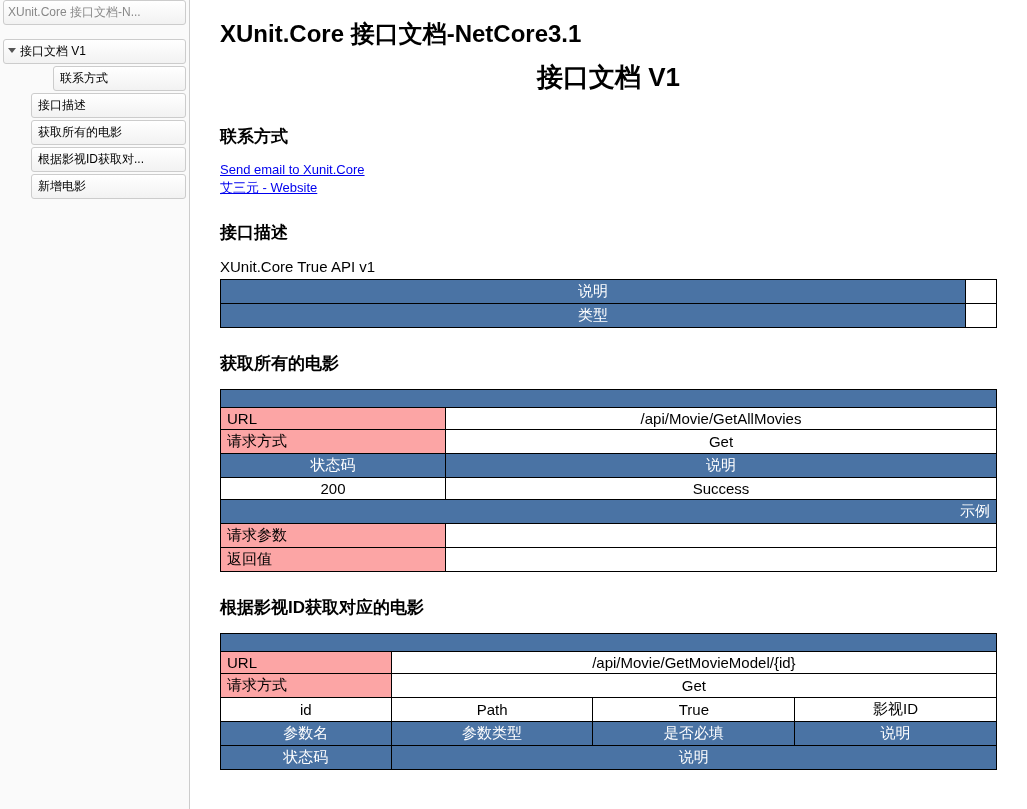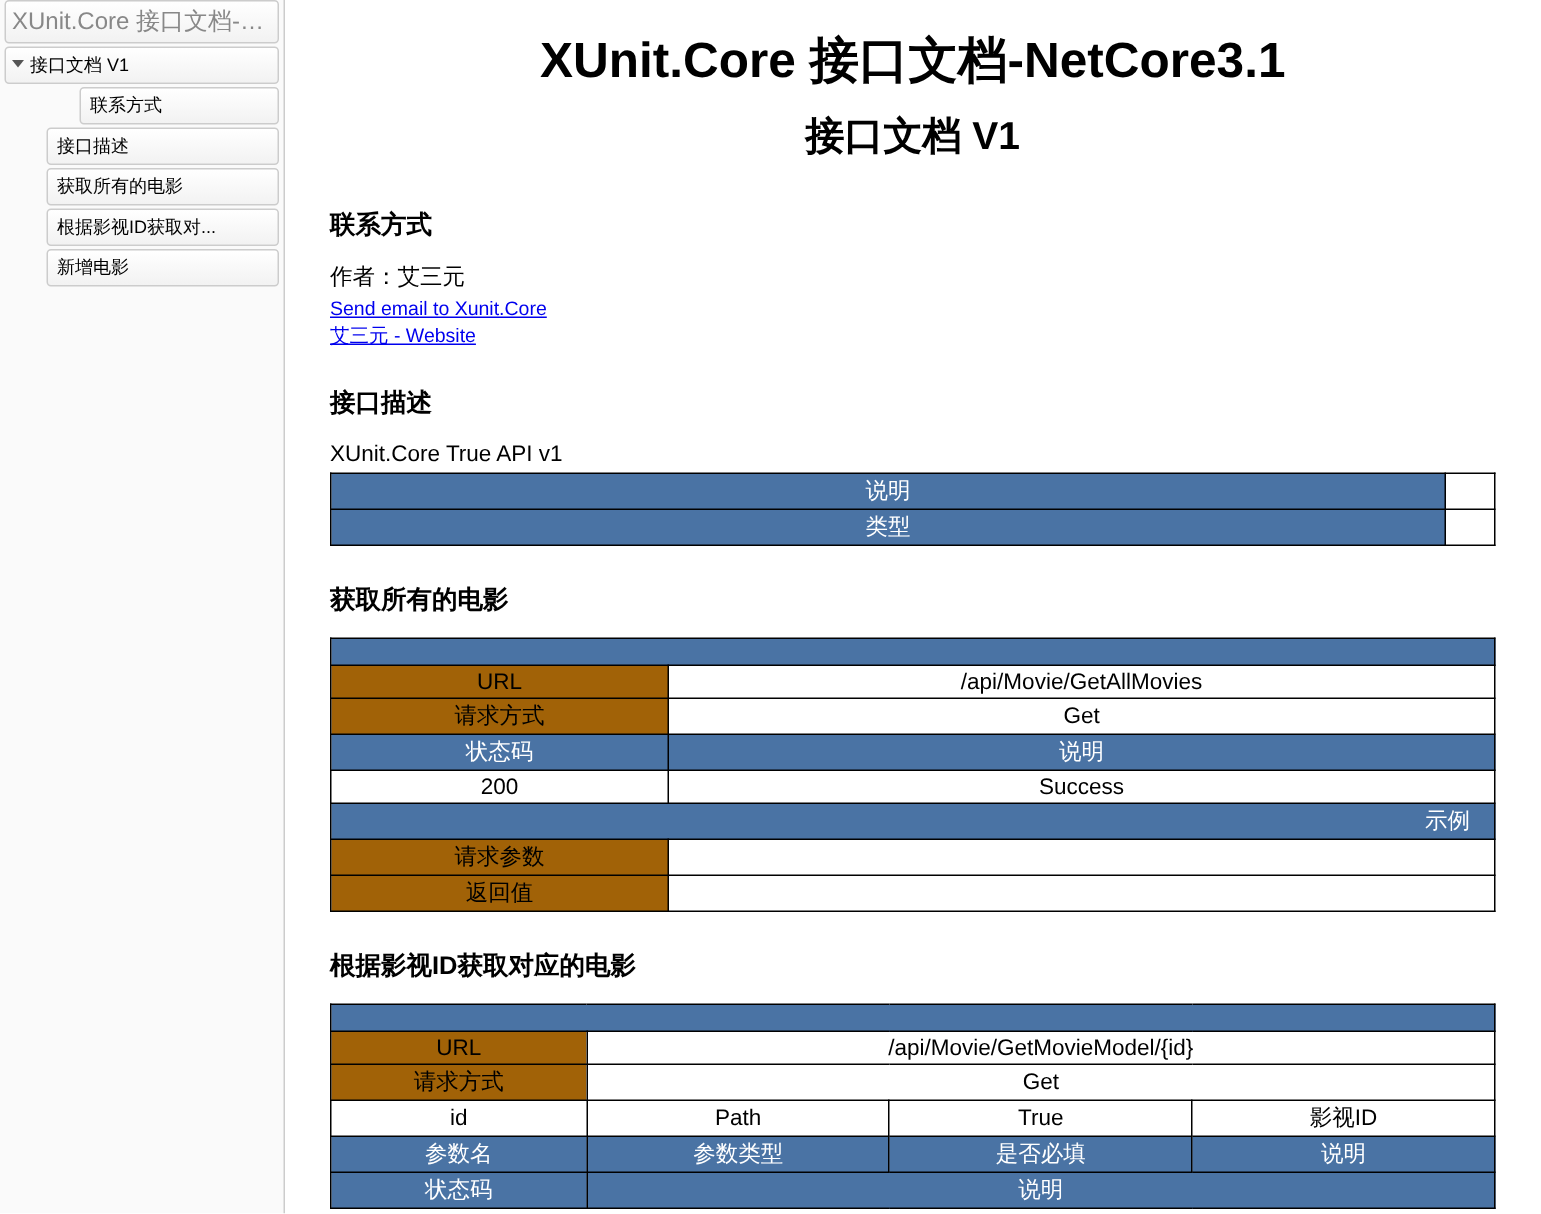--- a/index.html
+++ b/index.html
@@ -16,26 +16,26 @@
     width: 190px;
     flex-shrink: 0;
     border-right: 1px solid #ccc;
     padding: 0 3px;
     background: #fafafa;
     height: 809px;
     overflow: hidden;
   }
   .tree-root {
     color: #888;
-    font-size: 16px;
+    font-size: 12px;
     padding: 3px 4px;
     border: 1px solid #ccc;
     border-radius: 3px;
     background: linear-gradient(#fff,#f2f2f2);
-    margin-bottom: 2px;
+    margin-bottom: 14px;
     white-space: nowrap;
     overflow: hidden;
     text-overflow: ellipsis;
   }
   .tree-section {
     position: relative;
     font-size: 12px;
     padding: 3px 4px 3px 16px;
     border: 1px solid #ccc;
     border-radius: 3px;
@@ -69,22 +69,22 @@
   }
 
   
   .main {
     flex: 1;
     padding: 0 30px 30px 30px;
     overflow-y: auto;
     height: 809px;
   }
   h1.title {
-    text-align: center;
-    font-size: 33px;
+    text-align: left;
+    font-size: 24px;
     font-weight: bold;
     margin: 18px 0 10px 0;
     font-family: Arial, "Microsoft YaHei", sans-serif;
   }
   h2.subtitle {
     text-align: center;
     font-size: 26px;
     font-weight: bold;
     margin: 10px 0 30px 0;
   }
@@ -96,36 +96,36 @@
   .body-text { font-size: 15px; margin: 4px 0; }
   a { color: #0000EE; text-decoration: underline; font-size: 13px; display: block; margin: 2px 0; }
 
   table.api {
     border-collapse: collapse;
     width: 100%;
     font-size: 15px;
   }
   table.api td, table.api th {
     border: 1px solid #000;
-    padding: 2px 16px;
+    padding: 2px 6px;
     font-weight: normal;
   }
   .hdr {
     background: #4A73A4;
     color: #fff;
     text-align: center;
   }
   .hdr-left {
     background: #4A73A4;
     color: #fff;
     text-align: right;
   }
   .lbl {
-    background: #a16207;
-    text-align: center;
+    background: #fca5a5;
+    text-align: left;
   }
   .val {
     background: #fff;
     text-align: center;
   }
   .center { text-align: center; }
   .spacer-row td { background:#4A73A4; height:18px; border:1px solid #000; }
 </style>
 </head>
 <body>
@@ -141,21 +141,20 @@
     <div class="tree-item">新增电影</div>
   </div>
 </div>
 
 <div class="main">
 
   <h1 class="title">XUnit.Core 接口文档-NetCore3.1</h1>
   <h2 class="subtitle">接口文档 V1</h2>
 
   <h3 class="section">联系方式</h3>
-  <div class="body-text">作者：艾三元</div>
   <a href="#">Send email to Xunit.Core</a>
   <a href="#">艾三元 - Website</a>
 
   <h3 class="section">接口描述</h3>
   <div class="body-text">XUnit.Core True API v1</div>
   <table class="api">
     <tbody>
         <tr>
       <td class="hdr" style="width:96%">说明</td>
       <td class="val"></td>

